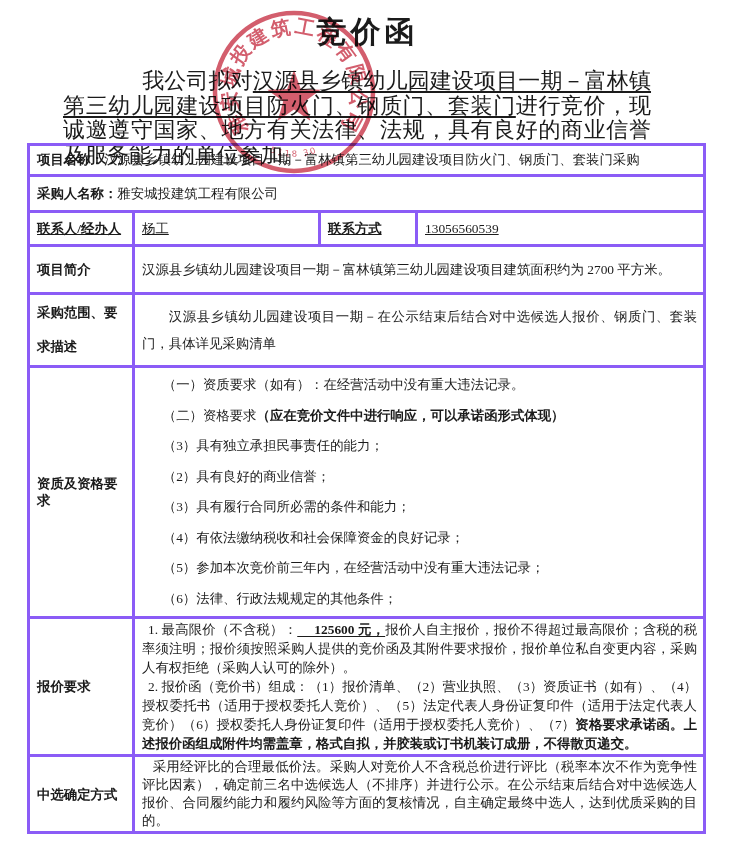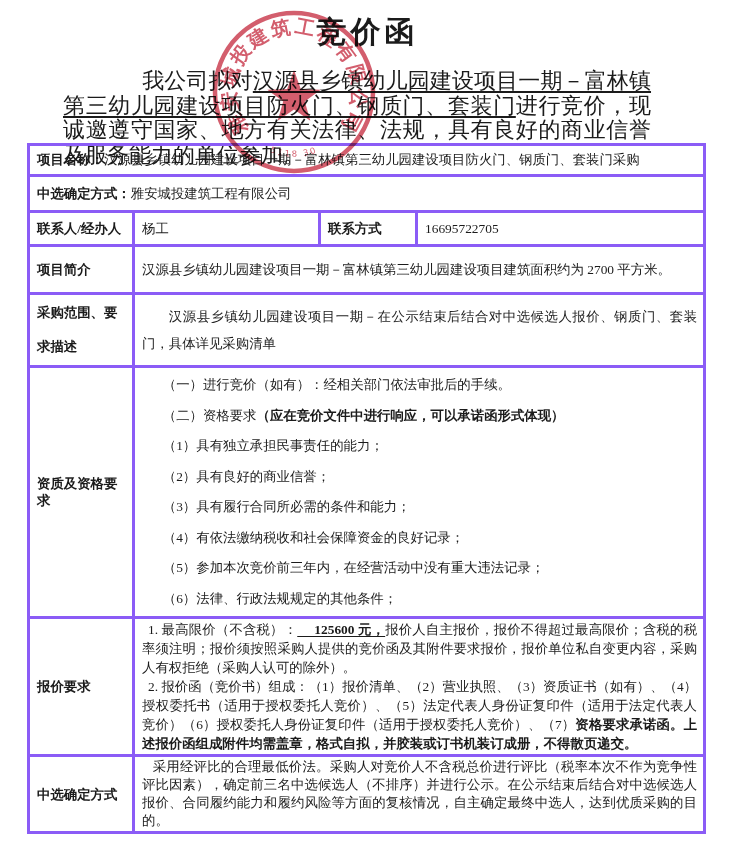--- a/index.html
+++ b/index.html
@@ -58,21 +58,21 @@
     padding:1px 6px 1px 7px;
     vertical-align:middle;
     overflow:hidden;
     margin-top:24px;
   }
   td.lbl{font-weight:bold;line-height:17px;}
   td.lbl.tall{line-height:34px;}
   .inline-lbl{font-weight:bold;}
   tr.r1 td{height:26px;}
   tr.r2 td{height:31px;}
-  tr.r3 td{height:29px;}
+  tr.r3 td{height:29px;text-decoration:underline;}
   tr.r4 td{height:43px;}
   tr.r5 td{height:53px;}
   tr.r6 td{height:54px;}
   tr.r7 td{height:246px;}
   tr.r8 td{height:23px;}
   tr.r9 td{height:133px;}
   tr.r10 td{height:54px;}
 
   .scope-val{line-height:27px;text-indent:2em;text-align:justify;}
   .period p{margin:0;line-height:26px;}
@@ -113,49 +113,49 @@
         <col style="width:97px">
         <col style="width:288px">
       </colgroup>
 
     <tbody>
         <tr class="r1">
       <td colspan="4"><span class="inline-lbl">项目名称：</span><span>汉源县乡镇幼儿园建设项目一期－富林镇第三幼儿园建设项目防火门、钢质门、套装门采购</span></td>
     </tr>
 
     <tr class="r2">
-      <td colspan="4"><span class="inline-lbl">中选确定方式：</span><span>雅安城投建筑工程有限公司</span></td>
+      <td colspan="4"><span class="inline-lbl">采购人名称：</span><span>雅安城投建筑工程有限公司</span></td>
     </tr>
 
     <tr class="r3">
       <td class="lbl">联系人/经办人</td>
       <td>杨工</td>
       <td class="lbl">联系方式</td>
-      <td>16695722705</td>
+      <td>13056560539</td>
     </tr>
 
     <tr class="r4">
       <td class="lbl">项目简介</td>
       <td colspan="3">汉源县乡镇幼儿园建设项目一期－富林镇第三幼儿园建设项目建筑面积约为 2700 平方米。</td>
     </tr>
 
     <tr class="r5">
       <td class="lbl tall">采购范围、要求描述</td>
       <td colspan="3">
             <div class="scope-val">汉源县乡镇幼儿园建设项目一期－在公示结束后结合对中选候选人报价、钢质门、套装门，具体详见采购清单</div>
           </td>
     </tr>
 
 
     <tr class="r7">
       <td class="lbl">资质及资格要求</td>
       <td colspan="3" class="quals">
-        <p>（一）进行竞价（如有）：经相关部门依法审批后的手续。</p>
+        <p>（一）资质要求（如有）：在经营活动中没有重大违法记录。</p>
         <p><span>（二）资格要求</span><span class="b">（应在竞价文件中进行响应，可以承诺函形式体现）</span></p>
-        <p>（1）具有独立承担民事责任的能力；</p>
+        <p>（3）具有独立承担民事责任的能力；</p>
         <p>（2）具有良好的商业信誉；</p>
         <p>（3）具有履行合同所必需的条件和能力；</p>
         <p>（4）有依法缴纳税收和社会保障资金的良好记录；</p>
         <p>（5）参加本次竞价前三年内，在经营活动中没有重大违法记录；</p>
         <p>（6）法律、行政法规规定的其他条件；</p>
       </td>
     </tr>
 
 
     <tr class="r9">

